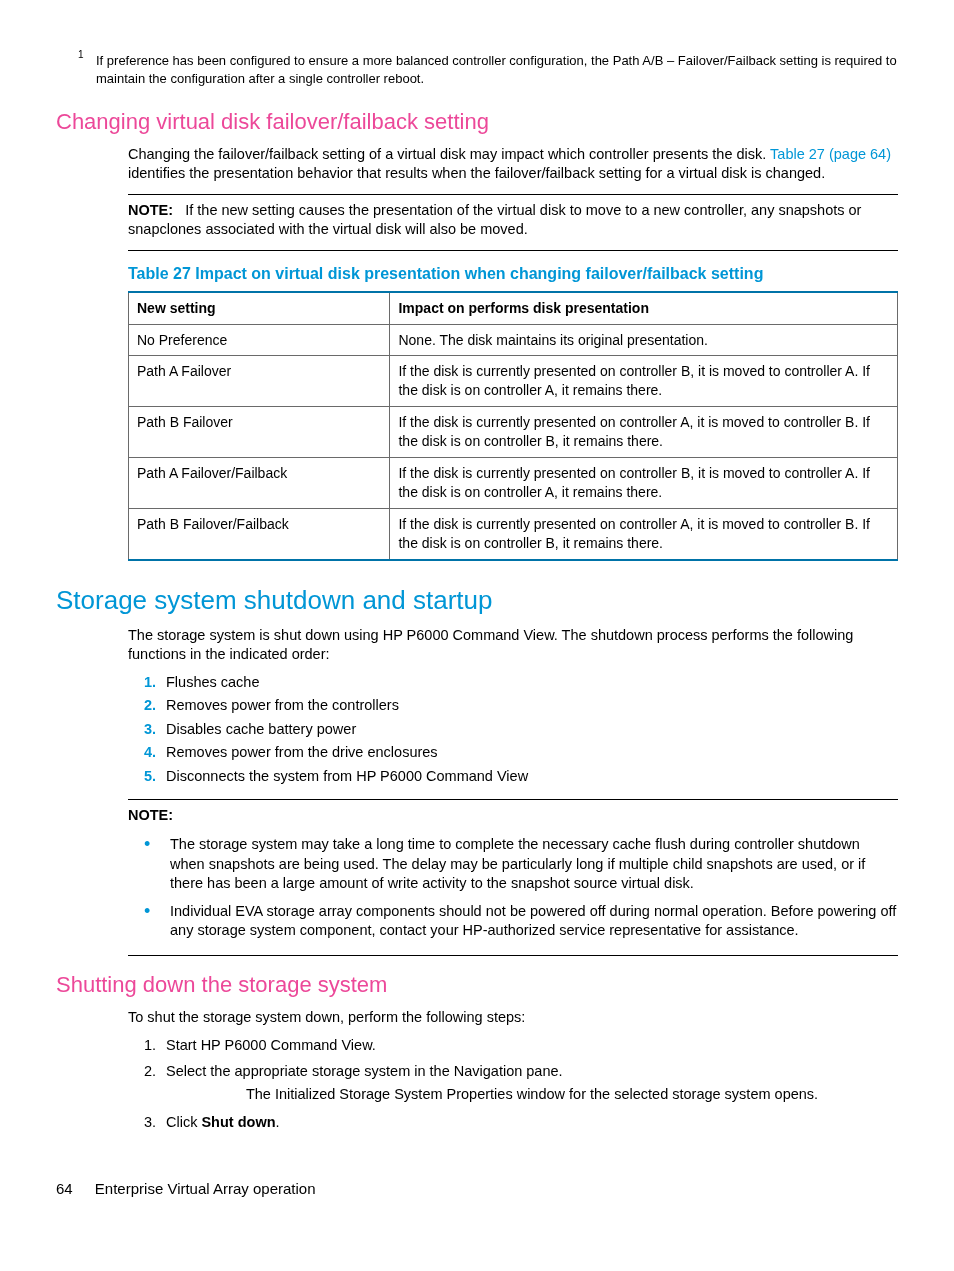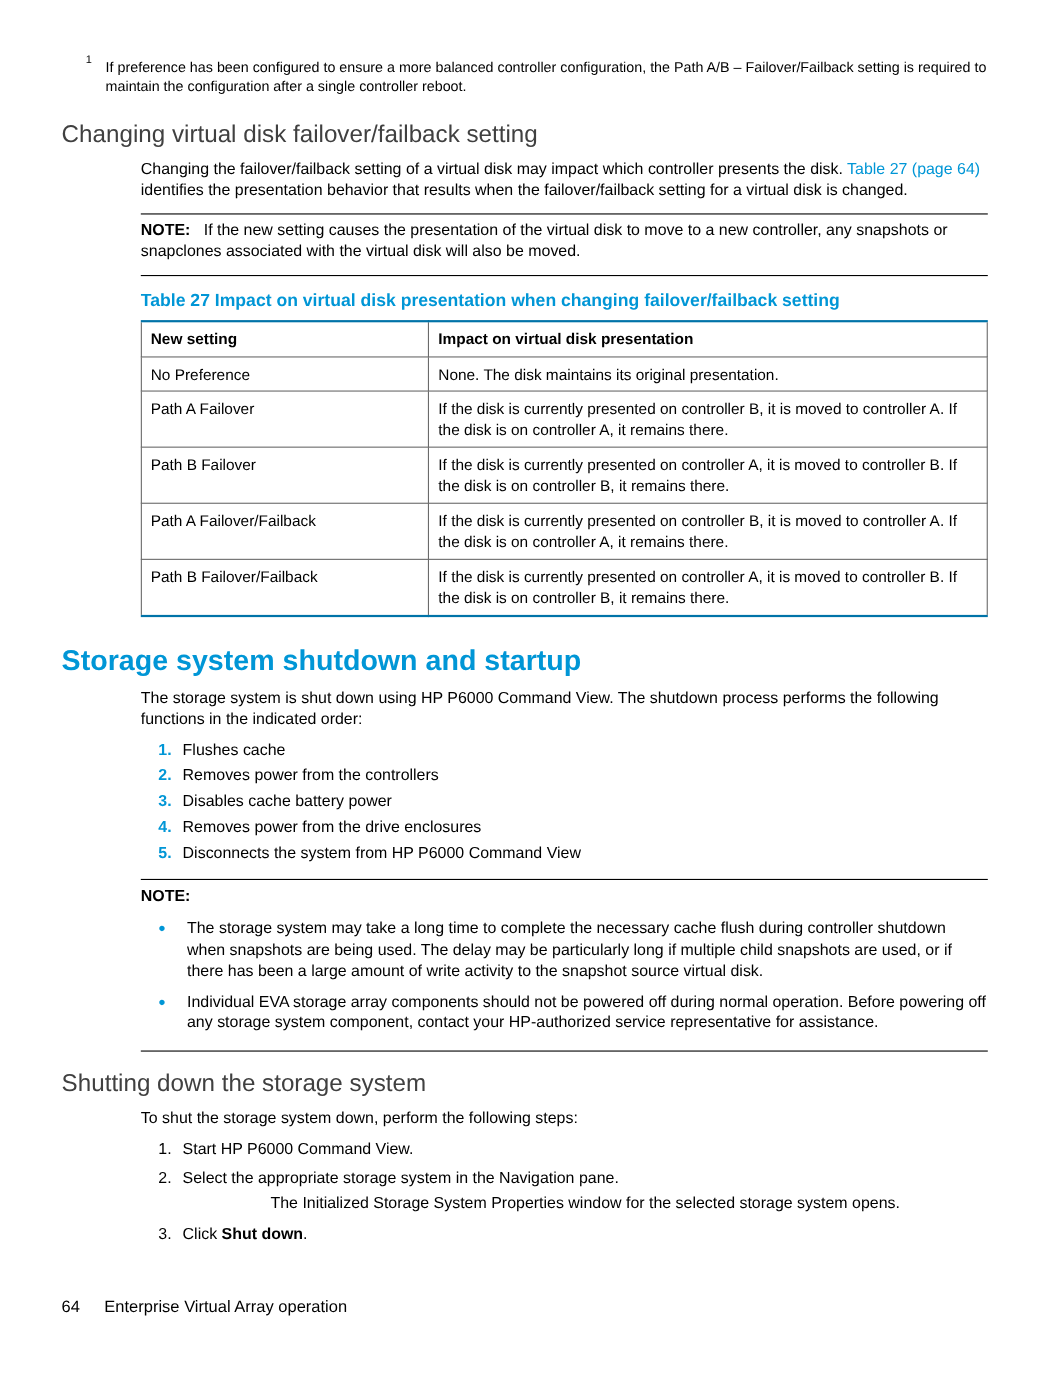--- a/index.html
+++ b/index.html
@@ -20,28 +20,28 @@
     position: relative;
     margin-bottom: 20px;
   }
   .footnote .marker {
     position: absolute;
     left: 2px;
     top: -4px;
     font-size: 10px;
   }
   h2.sub {
-    color: #404040;
+    color: #ec4899;
     font-weight: 300;
     font-size: 22px;
     margin: 14px 0 8px 0;
   }
   h1.main {
     color: #0096d6;
-    font-weight: 700;
+    font-weight: 400;
     font-size: 26px;
     margin: 22px 0 8px 0;
   }
   .indent { margin-left: 72px; }
   .indent p { margin: 6px 0; }
   a.xref { color: #0096d6; text-decoration: none; }
   hr.rule {
     border: none;
     border-top: 1.5px solid #000;
     margin: 10px 0 6px 72px;
@@ -139,21 +139,21 @@
     <span class="note-label">NOTE:</span>&nbsp;&nbsp;&nbsp;<span>If the new setting causes the presentation of the virtual disk to move to a new controller, any snapshots or snapclones associated with the virtual disk will also be moved.</span>
   </p>
 </div>
 <hr class="rule">
 
 <div class="table-caption">Table 27 Impact on virtual disk presentation when changing failover/failback setting</div>
 <table class="pres">
   <thead>
     <tr>
       <th>New setting</th>
-      <th>Impact on virtual disk presentation</th>
+      <th>Impact on performs disk presentation</th>
     </tr>
   </thead>
   <tbody>
     <tr>
       <td>No Preference</td>
       <td>None. The disk maintains its original presentation.</td>
     </tr>
     <tr>
       <td>Path A Failover</td>
       <td>If the disk is currently presented on controller B, it is moved to controller A. If the disk is on controller A, it remains there.</td>

